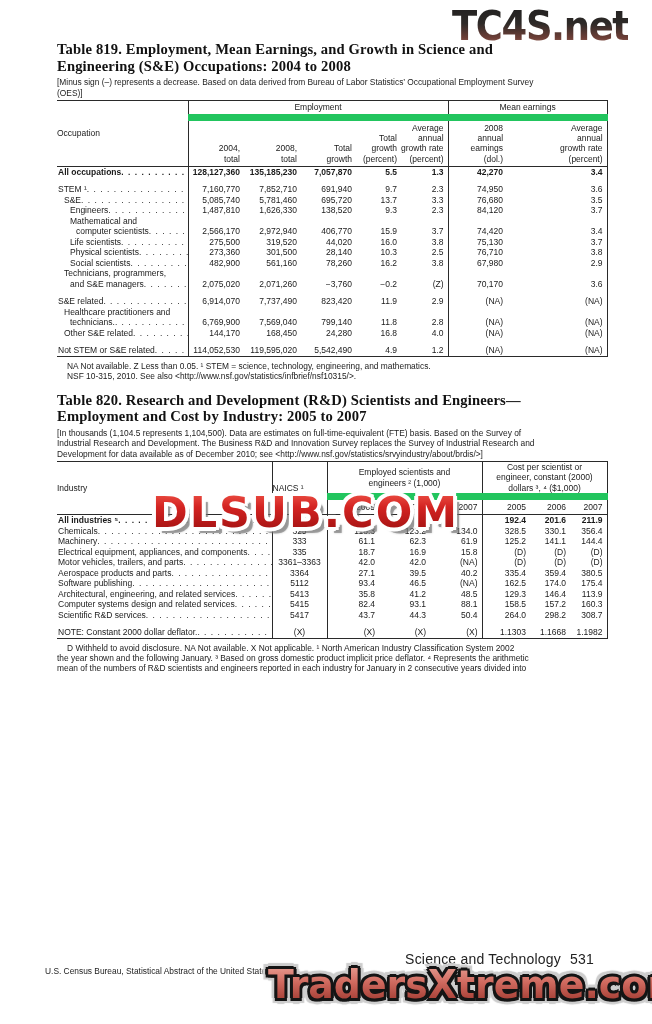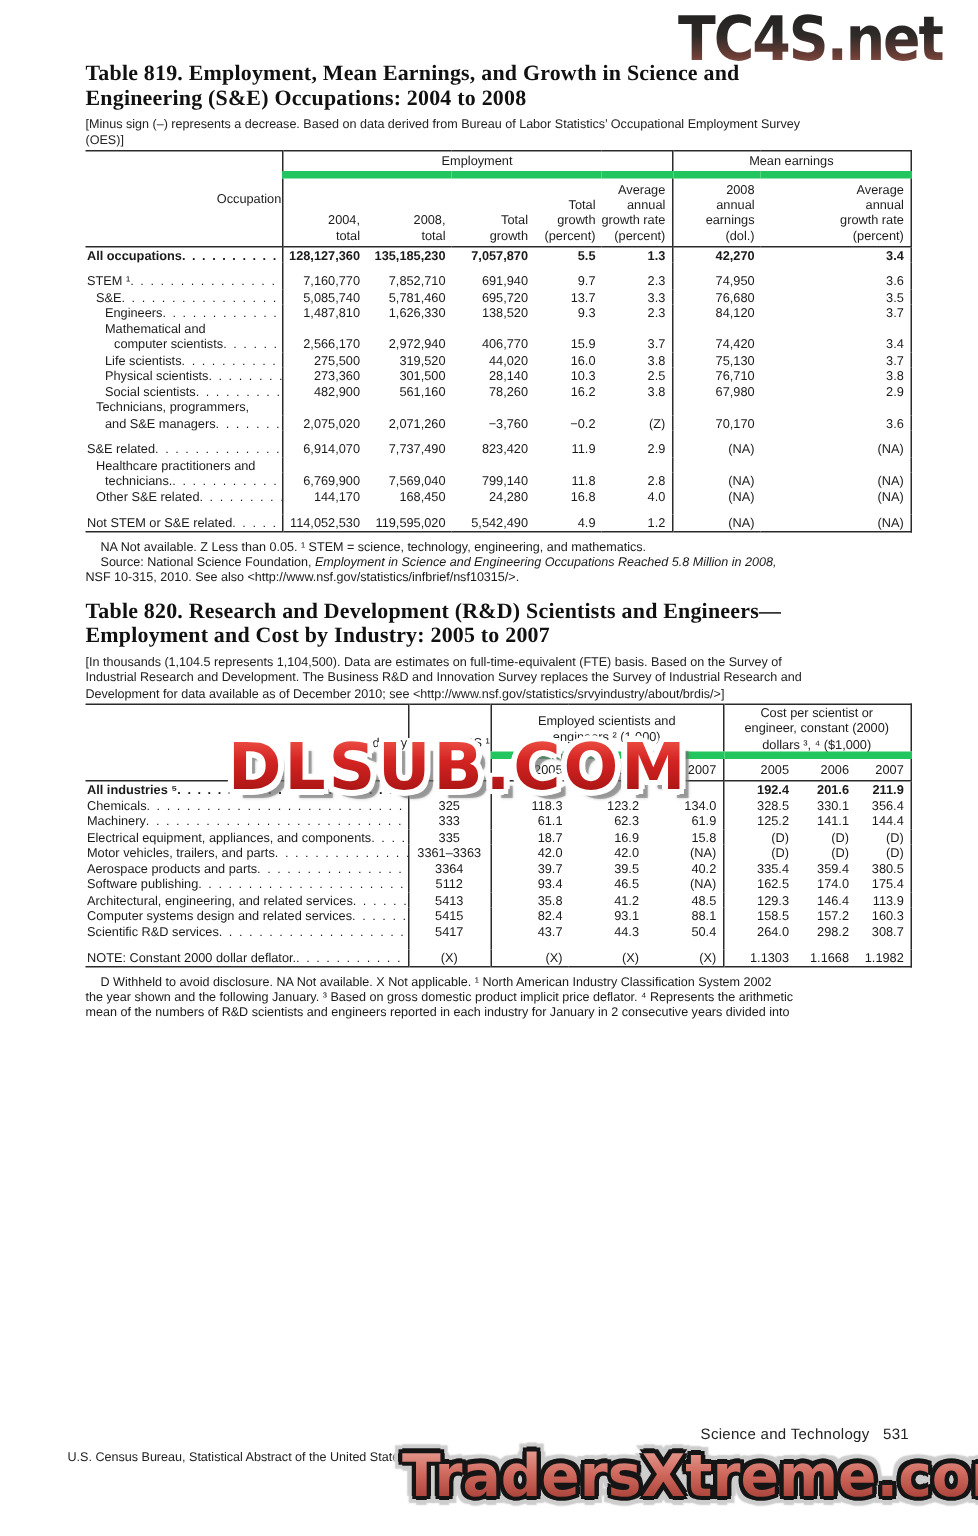--- a/index.html
+++ b/index.html
@@ -9,40 +9,40 @@
   .tbl-title{font-family:"Liberation Serif",serif;font-weight:700;font-size:14.6px;
        line-height:16.6px;margin:0;white-space:pre-line;letter-spacing:.15px;color:#111}
   .t819-title{margin-top:41px}
   .t820-title{margin-top:11px}
   .bracket{font-size:8.4px;line-height:10.4px;white-space:pre-line;margin-top:3px;color:#222}
   table.stat{border-collapse:collapse;table-layout:fixed;width:550px;margin-top:2px;
        border-top:1.5px solid #2a2a2a;border-bottom:1.5px solid #2a2a2a;border-right:1px solid #2a2a2a;
        font-size:8.5px}
   .stat th,.stat td{padding:0;font-weight:400;color:#1a1a1a}
   .stat thead th{font-size:8.5px;line-height:10.2px}
-  th.grp{border-bottom:5px solid #22c55e;text-align:center;vertical-align:middle;height:13px;font-weight:400}
+  th.grp{border-bottom:7px solid #22c55e;text-align:center;vertical-align:middle;height:13px;font-weight:400}
   th.colh{text-align:right;vertical-align:bottom;white-space:pre-line;padding:2px 4px 2px 0;font-weight:400}
-  th.occ{text-align:right;vertical-align:middle;font-weight:400}
+  th.occ{text-align:left;vertical-align:middle;font-weight:400}
   .hb{border-bottom:1.5px solid #2a2a2a}
   .div{border-right:1px solid #2a2a2a}
   td.num{text-align:right;padding-right:4px;height:10.5px;line-height:10.5px;white-space:nowrap;overflow:hidden}
   td.lbl{height:10.5px;overflow:hidden}
   .lwrap{display:flex;align-items:center;overflow:hidden;line-height:10.5px}
   .ltext{white-space:nowrap}
   .leader{flex:1;overflow:hidden;white-space:nowrap;letter-spacing:1px;color:#1a1a1a}
   .leader::before{content:" . . . . . . . . . . . . . . . . . . . . . . . . . . . . . . . . . . . . . . . . . . . . . . . . . . . . . . . . . . . . . . . ."}
   .ind0{padding-left:1px}.ind1{padding-left:7px}.ind2{padding-left:13px}.ind3{padding-left:19px}
   tr.bold td{font-weight:700}
   tr.gap td{height:7px}
   #t820 td.naics{text-align:center;padding-left:4px}
   .note{font-size:8.4px;line-height:10px;margin-top:4px;color:#1a1a1a}
   .note .para>div:first-child{text-indent:10px}
   .pline.pfirst{text-indent:10px}
   .it{font-style:italic}
-  .footer-right{position:absolute;top:951px;right:46px;font-size:10px;color:#222;letter-spacing:.2px}
+  .footer-right{position:absolute;top:951px;right:58px;font-size:14px;color:#222;letter-spacing:.2px}
   .footer-right .pgnum{margin-left:9px}
   .footer-left{position:absolute;left:45px;top:966px;font-size:8.4px;color:#222}
   
   .wm{position:absolute;white-space:nowrap;font-family:"DejaVu Sans",sans-serif;font-weight:700;pointer-events:none}
   .wm .lay{position:absolute;left:0;top:0}
   .wm .fill{position:relative}
   .wm-tc4s{left:452px;top:2px;font-size:41px;letter-spacing:-1.5px;transform:scaleX(.9);transform-origin:left top;z-index:6}
   .wm-tc4s .fill{color:#3a2f2c;text-shadow:0 0 2px rgba(80,50,45,.35)}
   @supports (-webkit-background-clip: text){
     .wm-tc4s .fill{background:linear-gradient(180deg,#1e1e1e 0%,#2e2a28 45%,#6e3f37 75%,#b08176 98%);
@@ -386,21 +386,20 @@
           <td class="num">(NA)</td>
         </tr>
       </tbody>
   </table>
 
   <div class="note">
     <div class="para">
       <div class="pline">NA Not available. Z Less than 0.05. ¹ STEM = science, technology, engineering, and mathematics.</div>
     </div>
     <div class="para">
-      <div class="pline pfirst"><span>Source: National Science Foundation, </span><span class="it">Employment in Science and Engineering Occupations Reached 5.8 Million in 2008,</span></div>
       <div class="pline">NSF 10-315, 2010. See also &lt;http://www.nsf.gov/statistics/infbrief/nsf10315/&gt;.</div>
     </div>
   </div>
 
   <h1 class="tbl-title t820-title">Table 820. Research and Development (R&amp;D) Scientists and Engineers—
 Employment and Cost by Industry: 2005 to 2007</h1>
   <div class="bracket">[In thousands (1,104.5 represents 1,104,500). Data are estimates on full-time-equivalent (FTE) basis. Based on the Survey of
 Industrial Research and Development. The Business R&amp;D and Innovation Survey replaces the Survey of Industrial Research and
 Development for data available as of December 2010; see &lt;http://www.nsf.gov/statistics/srvyindustry/about/brdis/&gt;]</div>
 
@@ -511,21 +510,21 @@
           <td class="num">(D)</td>
         </tr>
         <tr>
           <td class="lbl div">
             <div class="lwrap ind0">
               <span class="ltext">Aerospace products and parts</span>
               <span class="leader"></span>
             </div>
           </td>
           <td class="num div naics">3364</td>
-          <td class="num">39.7</td>
+          <td class="num">27.1</td>
           <td class="num">39.5</td>
           <td class="num div">40.2</td>
           <td class="num">335.4</td>
           <td class="num">359.4</td>
           <td class="num">380.5</td>
         </tr>
         <tr>
           <td class="lbl div">
             <div class="lwrap ind0">
               <span class="ltext">Software publishing</span>

